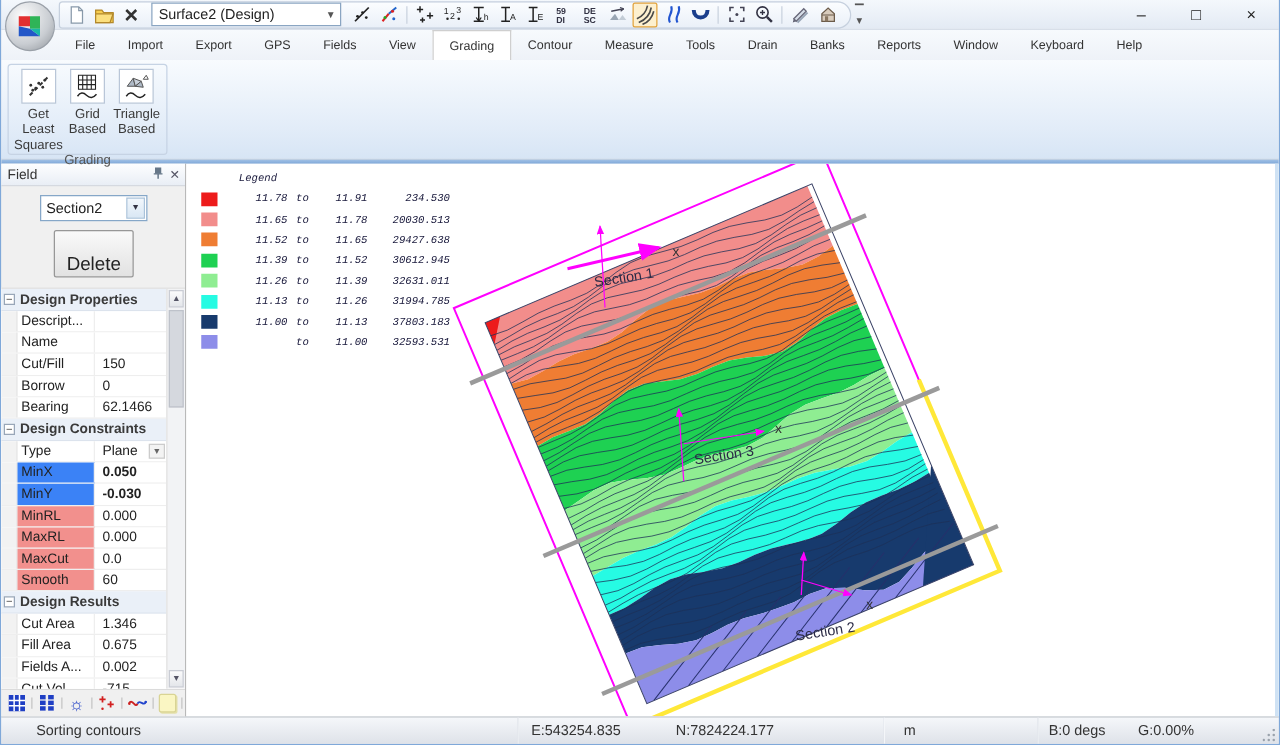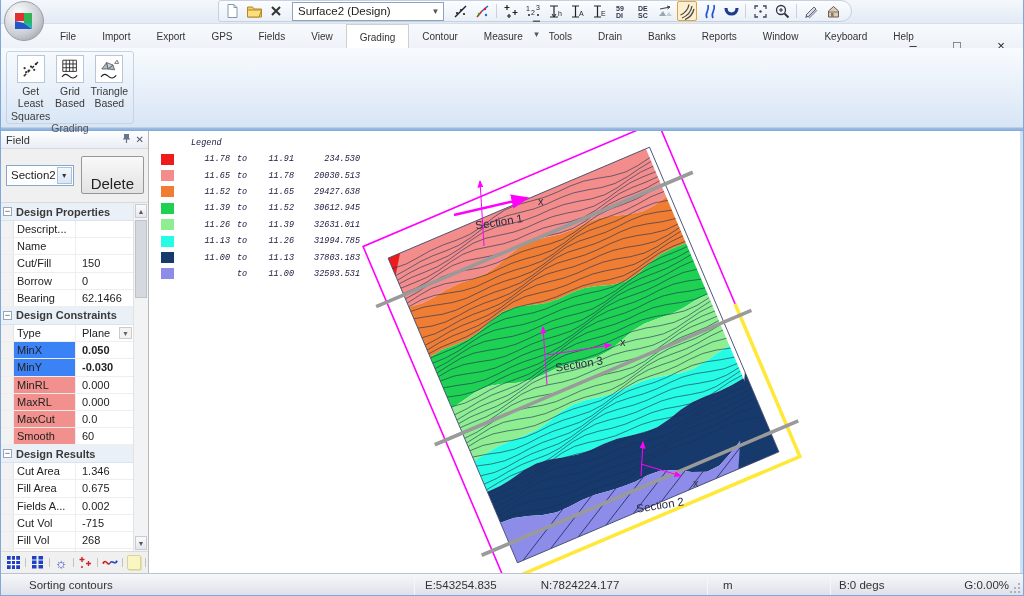--- a/index.html
+++ b/index.html
@@ -3,21 +3,21 @@
 <meta charset="utf-8">
 <style>
   * { box-sizing: border-box; margin: 0; padding: 0; }
   html,body { width:1024px; height:596px; overflow:hidden; }
   body { font-family:"Liberation Sans", sans-serif; font-size:12px; color:#222;
          border-left:1px solid #7FA8D9; border-right:1px solid #7FA8D9; border-bottom:1px solid #7FA8D9;
          background:#F0F0F0; position:relative; }
 
   
   .titlebar { height:24px; background:linear-gradient(#F4F8FC,#E3EAF4); display:flex; align-items:center;
-              padding-left:46px; position:relative; border-bottom:1px solid #D8DFE9;flex-direction:column; }
+              padding-left:46px; position:relative; border-bottom:1px solid #D8DFE9; }
   .applogo { position:absolute; left:3px; top:1px; width:40px; height:40px; border-radius:50%;
              background:radial-gradient(circle at 35% 30%, #FDFDFD, #C9CDD2 60%, #8E9399);
              border:1px solid #9AA0A8; z-index:30; display:flex; align-items:center; justify-content:center; }
   .qat { display:flex; align-items:center; gap:2px; border:1px solid #C6D0DE;
          border-radius:3px 11px 11px 3px; padding:1px 8px 1px 3px;
          background:linear-gradient(#FBFDFF,#EAF0F8); height:22px; }
   .ticon { width:20px; height:20px; display:flex; align-items:center; justify-content:center; border-radius:2px; }
   .ticon.active { background:#FDF0CF; border:1px solid #E2A33C; }
   .ticon text { font-family:"Liberation Sans",sans-serif; }
   .tsep { width:1px; height:14px; background:#C9D2DE; margin:0 2px; }
@@ -49,21 +49,21 @@
 
   
   .main { display:flex; height:442px; }
 
   
   .panel { width:148px; flex:none; background:#F0F0F0; display:flex; flex-direction:column;
            border-right:1px solid #B9B9B9; }
   .panel-title { height:18px; display:flex; align-items:center; padding:0 4px 0 5px; font-size:11px; color:#333;
                  background:linear-gradient(#FDFEFF,#E9EEF5); border-bottom:1px solid #D5D9E0; }
   .pt-icons { margin-left:auto; display:flex; gap:5px; align-items:center; color:#556; }
-  .combo-row { display:flex; gap:7px; padding:7px 4px 5px 5px; align-items:center; }
+  .combo-row { display:flex; gap:7px; padding:7px 4px 5px 5px; align-items:center;flex-direction:column; }
   .combo { width:86px; height:21px; background:#FFF; border:1px solid #86A7C8; display:flex;
            align-items:center; padding-left:4px; font-size:11.5px; }
   .combo-arrow { margin-left:auto; width:15px; height:17px; background:linear-gradient(#F2F7FC,#D9E7F4);
                  border:1px solid #A9C2DA; display:flex; align-items:center; justify-content:center;
                  font-size:7px; color:#334; margin-right:1px; }
   .delete-btn { height:21px; padding:18px 9px; font-size:15px; color:#222;
                 background:linear-gradient(#F9F9F9,#E2E2E2); border:1px solid #979797; border-radius:2px; }
   .grid-wrap { position:relative; flex:1; margin-top:3px; background:#FFF; border-top:1px solid #DADADA; overflow:hidden; }
   .grid-rows { position:absolute; left:0; top:0; right:15px; }
   .pg-header { height:18px; display:flex; align-items:center; background:#EAF0F8;
@@ -105,21 +105,21 @@
   .lg-to { width:40px; text-align:right; }
   .lg-area { width:66px; text-align:right; }
 
   
   .statusbar { height:23px; display:flex; align-items:stretch; background:linear-gradient(#F5F7FA,#DDE1E8);
                border-top:1px solid #BDC3CC; font-size:11.5px; color:#333;padding-left:20px; }
   .sbseg { display:flex; align-items:center; }
   .sb-msg { flex:1; padding-left:8px; }
   .sb-coords { width:292px; gap:44px; padding-left:10px; }
   .sb-units { width:122px; padding-left:15px; }
-  .sb-right { width:178px; gap:10px; padding-left:8px;justify-content:space-between; }
+  .sb-right { width:178px; gap:26px; padding-left:8px; }
   .sbsep { width:1px; background:#C2C8D1; border-right:1px solid #F4F6F9; }
   .grip { width:14px; display:flex; align-items:flex-end; justify-content:flex-end; padding:0 2px 2px 0; }
 </style>
 </head>
 <body>
 
 <div class="titlebar">
   <div class="applogo">
     <svg width="26" height="26" viewBox="0 0 26 26">
       <rect x="4" y="5" width="9" height="8" fill="#E23030"></rect>

